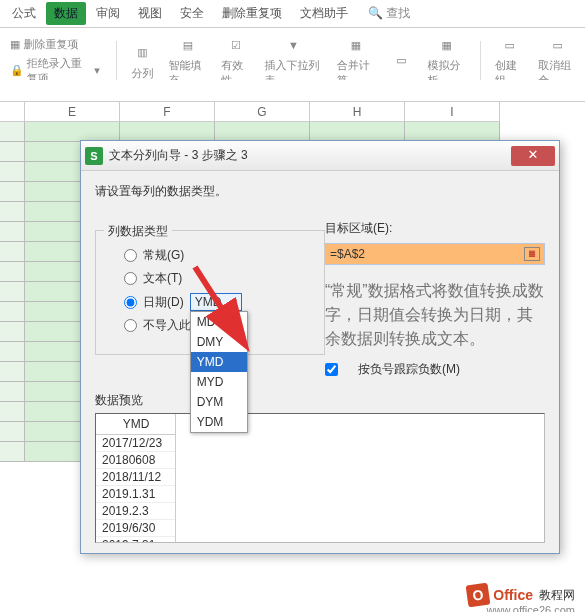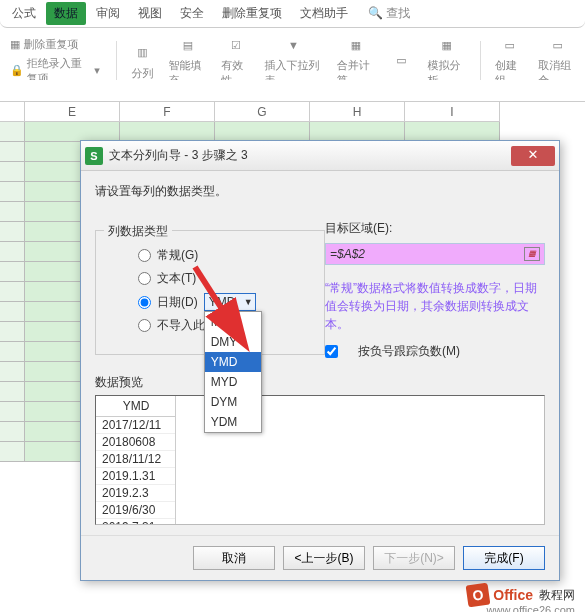--- a/index.html
+++ b/index.html
@@ -1,19 +1,19 @@
 <!DOCTYPE html>
 <html><head>
 <meta charset="utf-8">
 <style>
 * { box-sizing: border-box; margin: 0; padding: 0; font-family: "Microsoft YaHei", SimSun, sans-serif; }
 body { width: 585px; height: 612px; background: #fff; overflow: hidden; position: relative; }
 
 
-.ribbon-tabs { display: flex; align-items: center; gap: 2px; padding: 2px 4px; font-size: 12px; color: #555; border-bottom: 1px solid #ccc; border-radius: 7px; }
+.ribbon-tabs { display: flex; align-items: center; gap: 2px; padding: 2px 4px; font-size: 12px; color: #555; border-bottom: 1px solid #ccc; }
 .ribbon-tabs .tab { padding: 3px 8px; cursor: pointer; }
 .ribbon-tabs .tab.active { background: #2e9b47; color: #0f172a; border-radius: 2px; }
 .ribbon-tabs .search-icon { margin-left: 10px; color: #888; }
 
 
 .ribbon { display: flex; align-items: center; gap: 14px; padding: 6px 8px 8px; font-size: 11px; color: #888; border-bottom: 1px solid #d0d0d0; }
 .rgroup { display: flex; flex-direction: column; align-items: center; gap: 2px; }
 .rgroup .ricon { width: 24px; height: 22px; display: flex; align-items: center; justify-content: center; }
 .rleft { display: flex; flex-direction: column; gap: 2px; font-size: 11px; color: #888; }
 .rleft .ritem { display: flex; align-items: center; gap: 3px; padding: 1px 2px; }
@@ -31,37 +31,37 @@
 .sheet .row .cell { width: 95px; background: #d8f0d8; border-right: 1px solid #bbb; border-bottom: 1px solid #bbb; }
 
 
 .dialog { position: absolute; top: 140px; left: 80px; width: 480px; background: #f0f0f0; border: 1px solid #7a9bc0; box-shadow: 2px 2px 10px rgba(0,0,0,.3); font-size: 12px; color: #333; }
 .dlg-title { display: flex; align-items: center; height: 30px; background: linear-gradient(#fdfdfd,#e8e8e8); border-bottom: 1px solid #ccc; padding: 0 4px; }
 .dlg-title .wps-logo { width: 18px; height: 18px; background: #2e9b47; color: #fff; font-size: 11px; font-weight: bold; text-align: center; line-height: 18px; border-radius: 2px; margin-right: 6px; }
 .dlg-title .ttext { flex: 1; font-size: 12px; }
 .dlg-close { width: 44px; height: 20px; background: #c75050; color: #fff; text-align: center; line-height: 18px; font-size: 13px; border-radius: 2px; cursor: pointer; }
 .dlg-body { padding: 12px 14px 10px; }
 .dlg-body .hint { margin-bottom: 20px; }
-.fieldset { border: 1px solid #ccc; padding: 10px 24px 14px; position: relative; }
+.fieldset { border: 1px solid #ccc; padding: 10px 10px 14px; position: relative; }
 .fieldset .legend { position: absolute; top: -8px; left: 8px; background: #f0f0f0; padding: 0 4px; font-size: 12px; }
 .cols2 { display: flex; gap: 0; }
 .cols2 .left { width: 230px; padding-top: 10px; }
 .cols2 .right { flex: 1; }
 .radio-row { display: flex; align-items: center; gap: 6px; margin: 6px 0 6px 18px; font-size: 12px; }
 .radio-row input { margin: 0; }
 .date-select { position: relative; }
 .date-select .selbox { display: inline-flex; align-items: center; border: 1px solid #2a6fc9; background: #eaf2fc; padding: 1px 2px 1px 4px; font-size: 12px; width: 52px; justify-content: space-between; }
 .date-select .selbox .arr { font-size: 9px; color: #333; }
 .dropdown { position: absolute; top: 18px; left: 0; width: 58px; background: #fff; border: 1px solid #999; box-shadow: 1px 1px 4px rgba(0,0,0,.3); z-index: 10; }
 .dropdown .opt { padding: 3px 6px; font-size: 12px; cursor: pointer; }
 .dropdown .opt.sel { background: #2a6fc9; color: #fff; }
 .target-row { margin-bottom: 6px; }
-.target-input { display: flex; border: 1px solid #b5c8e0; background: #f0abfc; padding: 2px 4px; align-items: center; justify-content: space-between; height: 22px; font-style: italic; }
+.target-input { display: flex; border: 1px solid #b5c8e0; background: #fdba74; padding: 2px 4px; align-items: center; justify-content: space-between; height: 22px; }
 .target-input .range-icon { width: 16px; height: 14px; border: 1px solid #888; font-size: 8px; text-align: center; line-height: 12px; color: #b02020; }
-.note { font-size: 12px; color: #8b5cf6; margin-top: 14px; line-height: 1.5; }
+.note { font-size: 16px; color: #737373; margin-top: 14px; line-height: 1.5; }
 .chk-row { margin-top: 10px; display: flex; align-items: center; gap: 20px; }
 .preview-label { margin: 14px 0 4px; }
 .preview { border: 1px inset #bbb; background: #fff; height: 130px; overflow: auto; }
 .preview .pv-h { padding: 3px 6px; border-bottom: 1px solid #ccc; font-size: 12px; text-align: center; width: 80px; }
 .preview .pv-row { padding: 1px 6px; font-size: 12px; border-bottom: 1px solid #eee; }
 .preview .pv-body { width: 80px; border-right: 1px solid #ccc; }
 .dlg-buttons { display: flex; justify-content: flex-end; gap: 8px; padding: 10px 14px; border-top: 1px solid #ddd; }
 .btn { min-width: 82px; height: 24px; border: 1px solid #aaa; background: linear-gradient(#fdfdfd,#e8e8e8); font-size: 12px; cursor: pointer; }
 .btn.primary { border: 1px solid #2a6fc9; background: linear-gradient(#fdfeff,#dce9f9); }
 .btn:disabled { color: #aaa; }
@@ -342,35 +342,29 @@
         <label class="chk-row">
             <input type="checkbox" checked="" style="">
             <span>按负号跟踪负数(M)</span>
           </label>
       </div>
     </div>
     <div class="preview-label">数据预览</div>
     <div class="preview">
       <div class="pv-body">
         <div class="pv-h">YMD</div>
-        <div class="pv-row">2017/12/11</div>
+        <div class="pv-row">2017/12/23</div>
         <div class="pv-row">20180608</div>
         <div class="pv-row">2018/11/12</div>
         <div class="pv-row">2019.1.31</div>
         <div class="pv-row">2019.2.3</div>
         <div class="pv-row">2019/6/30</div>
         <div class="pv-row">2019.7.31</div>
       </div>
     </div>
-  </div>
-  <div class="dlg-buttons">
-    <button class="btn">取消</button>
-    <button class="btn">&lt;上一步(B)</button>
-    <button class="btn" disabled="">下一步(N)&gt;</button>
-    <button class="btn primary">完成(F)</button>
   </div>
 </div>
 
 <svg class="arrow" width="70" height="90">
   <defs>
       <marker id="ah" markerWidth="10" markerHeight="10" refX="6" refY="3" orient="auto">
         <path d="M0,0 L0,6 L9,3 z" fill="#e03030"></path>
       </marker>
     </defs>
   <line x1="5" y1="5" x2="50" y2="75" stroke="#e03030" stroke-width="6" marker-end="url(#ah)"></line>

